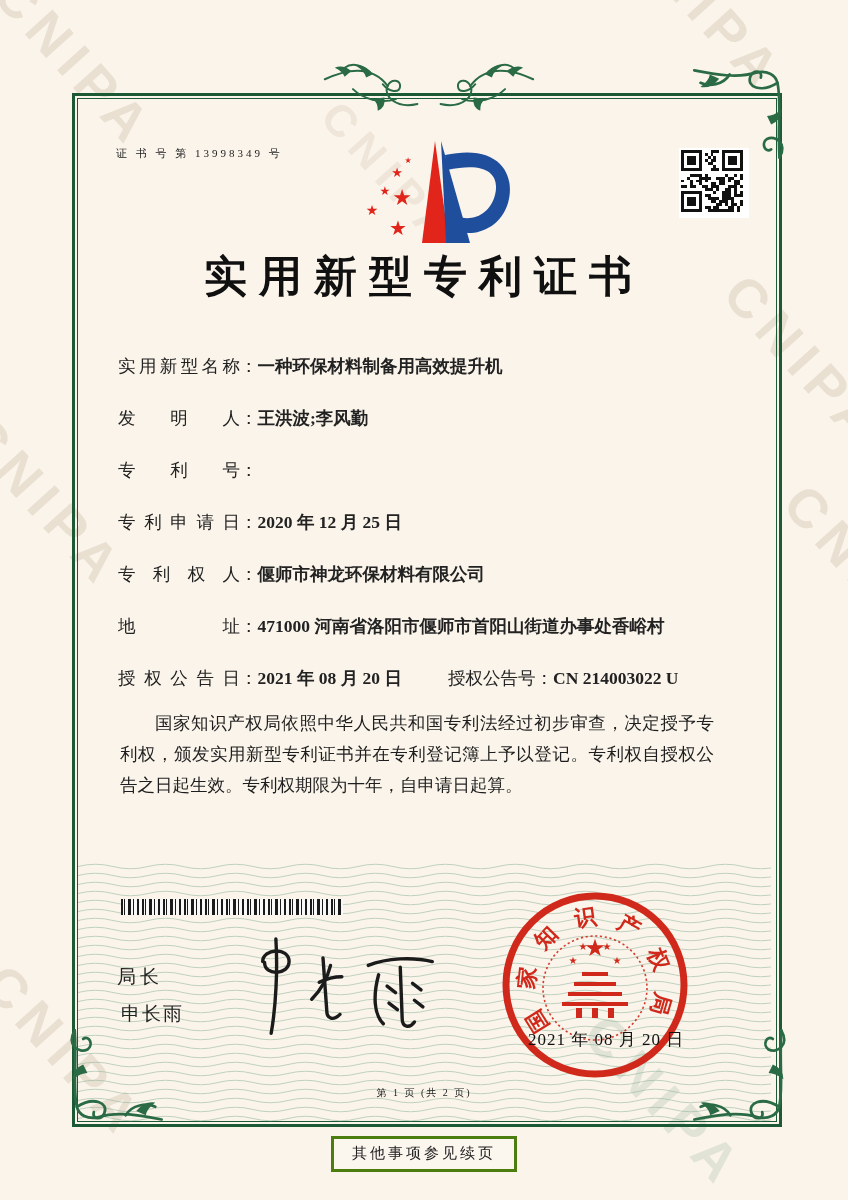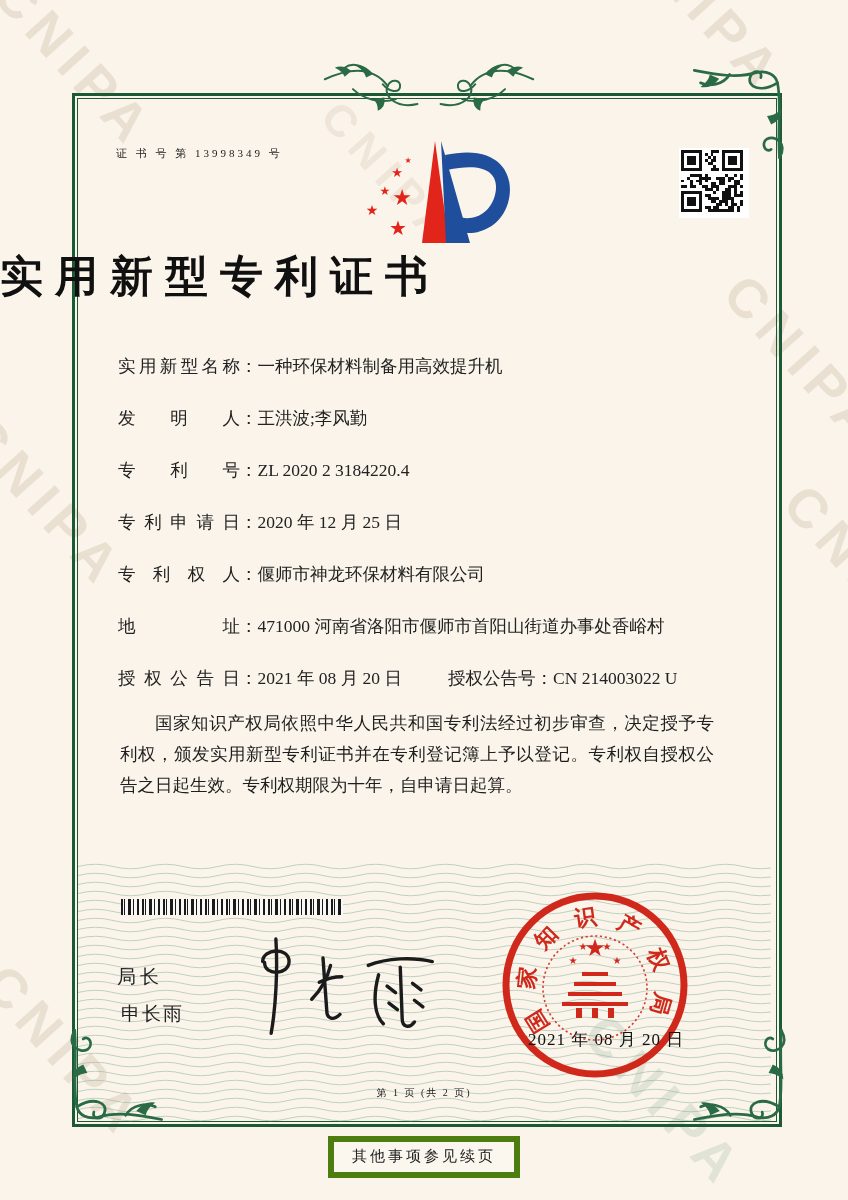--- a/index.html
+++ b/index.html
@@ -11,45 +11,45 @@
       white-space:nowrap;pointer-events:none;z-index:0;}
   
   .frame{position:absolute;left:72px;top:93px;width:704px;height:1028px;border:3.5px solid #1c5a36;z-index:1;}
   .frame::after{content:"";position:absolute;inset:2px;border:1px solid #1c5a36;}
   .guilloche{position:absolute;left:78px;top:862px;width:693px;height:260px;z-index:1;opacity:.55;}
   .orn{position:absolute;z-index:2;}
   
   .cert-no{position:absolute;left:116px;top:146px;font-size:11px;letter-spacing:3px;z-index:3;}
   .logo{position:absolute;left:348px;top:136px;width:170px;height:114px;z-index:3;}
   .qr{position:absolute;left:679px;top:148px;width:66px;height:66px;background:#fff;padding:2px;z-index:3;}
-  .title{position:absolute;left:0;right:0;top:248px;text-align:left;font-size:43px;font-weight:700;
+  .title{position:absolute;left:0;right:0;top:248px;text-align:center;font-size:43px;font-weight:700;
          letter-spacing:12px;color:#101010;z-index:3;}
   
   .fields{position:absolute;left:118px;top:352px;width:624px;font-size:17.5px;z-index:3;}
   .f-row{display:flex;margin-bottom:24px;line-height:28px;position:relative;}
   .f-label{display:inline-block;width:122px;text-align:justify;text-align-last:justify;flex:0 0 122px;}
   .f-colon{flex:0 0 auto;}
-  .f-value{white-space:pre-wrap;}
+  .f-value{white-space:pre-wrap;font-weight:bold;}
   .grant-pair2{position:absolute;left:330px;top:0;display:flex;}
   
   .body-text{position:absolute;left:112px;top:700px;width:610px;font-size:17.5px;line-height:31px;
              text-align:justify;z-index:3;color:#1e1e1e;}
   .body-text p{margin:8px;text-indent:2em;}
   
   .barcode{position:absolute;left:121px;top:899px;width:222px;height:16px;z-index:3;
     background:repeating-linear-gradient(90deg,#1a1a1a 0 2px,#f8f8f6 2px 3px,#1a1a1a 3px 4px,
       #f8f8f6 4px 7px,#1a1a1a 7px 10px,#f8f8f6 10px 12px,#1a1a1a 12px 13px,#f8f8f6 13px 16px,
       #1a1a1a 16px 18px,#f8f8f6 18px 21px);}
   .sig-title{position:absolute;left:117px;top:964px;font-size:19px;letter-spacing:4px;z-index:3;}
   .sig-name{position:absolute;left:121px;top:1001px;font-size:19px;letter-spacing:2px;z-index:3;}
   .sig-script{position:absolute;left:225px;top:928px;width:245px;height:120px;z-index:3;}
   .seal{position:absolute;left:498px;top:888px;width:194px;height:194px;z-index:4;}
   .seal-date{position:absolute;left:528px;top:1028px;font-size:17px;letter-spacing:1px;color:#111;z-index:5;}
   .page-info{position:absolute;left:0;right:0;top:1086px;text-align:center;font-size:10px;letter-spacing:2px;z-index:3;}
-  .note-box{position:absolute;left:50%;transform:translateX(-50%);top:1136px;border:6px solid #4d7c0f;
+  .note-box{position:absolute;left:50%;transform:translateX(-50%);top:1136px;border:3px solid #4d7c0f;
             background:#fcf7ee;padding:5px 18px 6px;font-size:15px;letter-spacing:3px;z-index:3;white-space:nowrap;}
 </style>
 </head>
 <body>
 
 <div class="page">
 
   <svg width="0" height="0" style="position:absolute">
     <defs>
       <pattern id="wave" width="70" height="9" patternUnits="userSpaceOnUse">
@@ -283,21 +283,20 @@
       <span class="f-value">一种环保材料制备用高效提升机</span>
     </div>
     <div class="f-row">
       <span class="f-label">发明人</span>
         <span class="f-colon">：</span>
       <span class="f-value">王洪波;李风勤</span>
     </div>
     <div class="f-row">
       <span class="f-label">专利号</span>
         <span class="f-colon">：</span>
-      <span class="f-value">ZL 2020 2 3184220.4</span>
     </div>
     <div class="f-row">
       <span class="f-label">专利申请日</span>
         <span class="f-colon">：</span>
       <span class="f-value">2020 年 12 月 25 日</span>
     </div>
     <div class="f-row">
       <span class="f-label">专利权人</span>
         <span class="f-colon">：</span>
       <span class="f-value">偃师市神龙环保材料有限公司</span>

